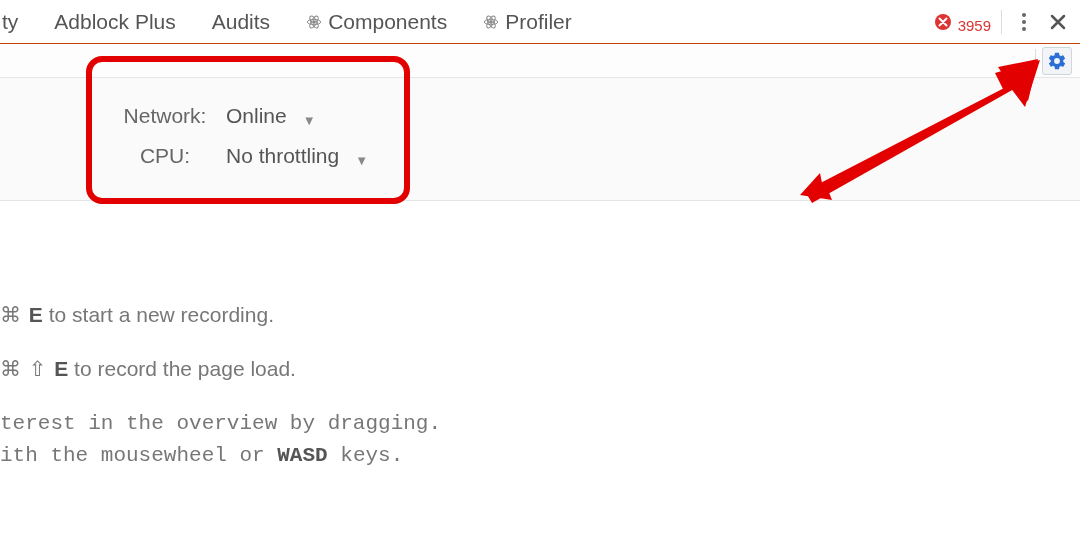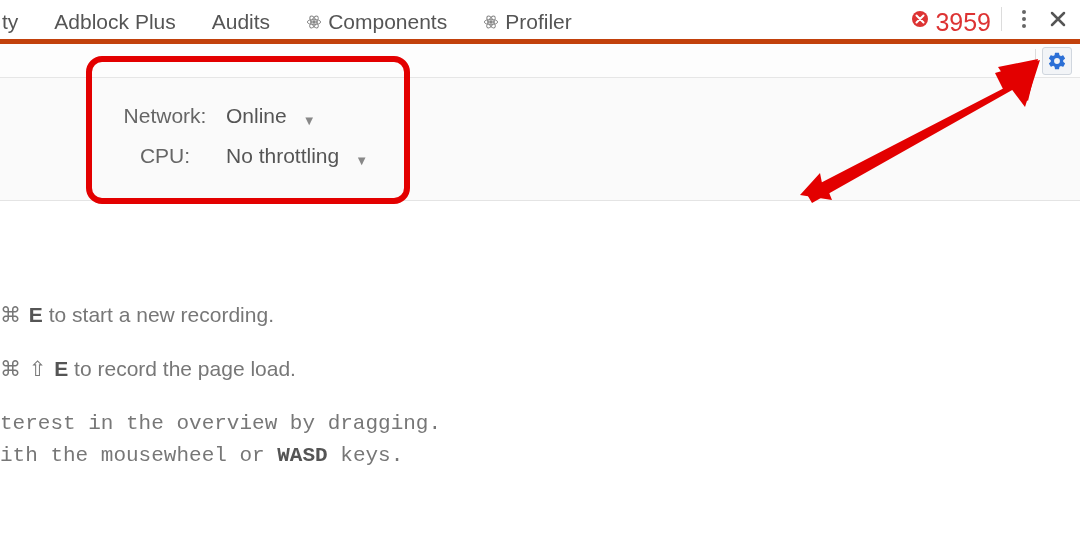--- a/index.html
+++ b/index.html
@@ -11,23 +11,23 @@
     font-size: 21px;
     color: #5a5a5a;
     background: #fff;
     overflow: hidden;
     position: relative;
   }
 
   
   .tabstrip {
     display: flex;
-    align-items: flex-start;
+    align-items: center;
     height: 44px;
-    border-bottom: 5px solid #c2410c;
+    border-bottom: 1px solid #c2410c;
     padding: 0 4px 0 0;
   }
   .tabs { display: flex; align-items: center; flex: 1; }
   .tab {
     padding: 0 18px;
     height: 44px;
     display: flex;
     align-items: center;
     cursor: pointer;
     color: #555;
@@ -37,21 +37,21 @@
   .react-icon {
     display: inline-block;
     margin-right: 6px;
     color: #888;
   }
   .react-icon svg { display: block; }
 
   .rightctl { display: flex; align-items: center; gap: 10px; padding-right: 6px; }
   .errctl { display: flex; align-items: center; gap: 6px; cursor: pointer; }
   .err-icon svg { display: block; }
-  .err-count { color: #d33; font-size: 25px; margin-top: 8px; }
+  .err-count { color: #d33; font-size: 15px; margin-top: 8px; }
   .vsep { width: 1px; height: 24px; background: #dcdcdc; }
   .kebab { width: 24px; height: 24px; display: flex; align-items: center; justify-content: center; cursor: pointer; color: #666; }
   .close  { width: 24px; height: 24px; display: flex; align-items: center; justify-content: center; cursor: pointer; color: #666; font-size: 24px; font-weight: 600; }
 
   
   .gearrow {
     height: 34px;
     border-bottom: 1px solid #e6e6e6;
     background: #fdfdfd;
     display: flex;

